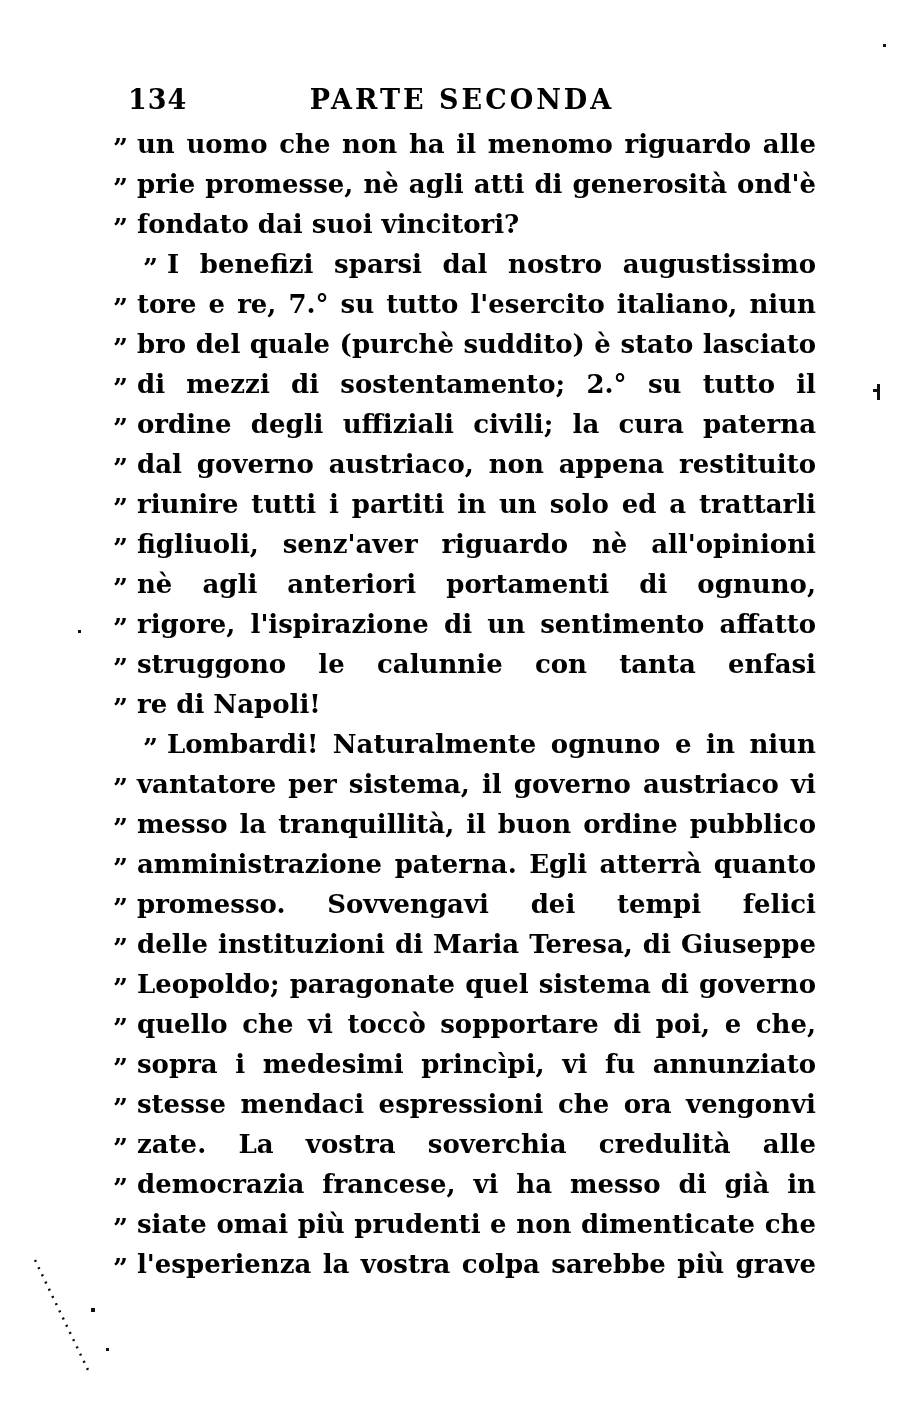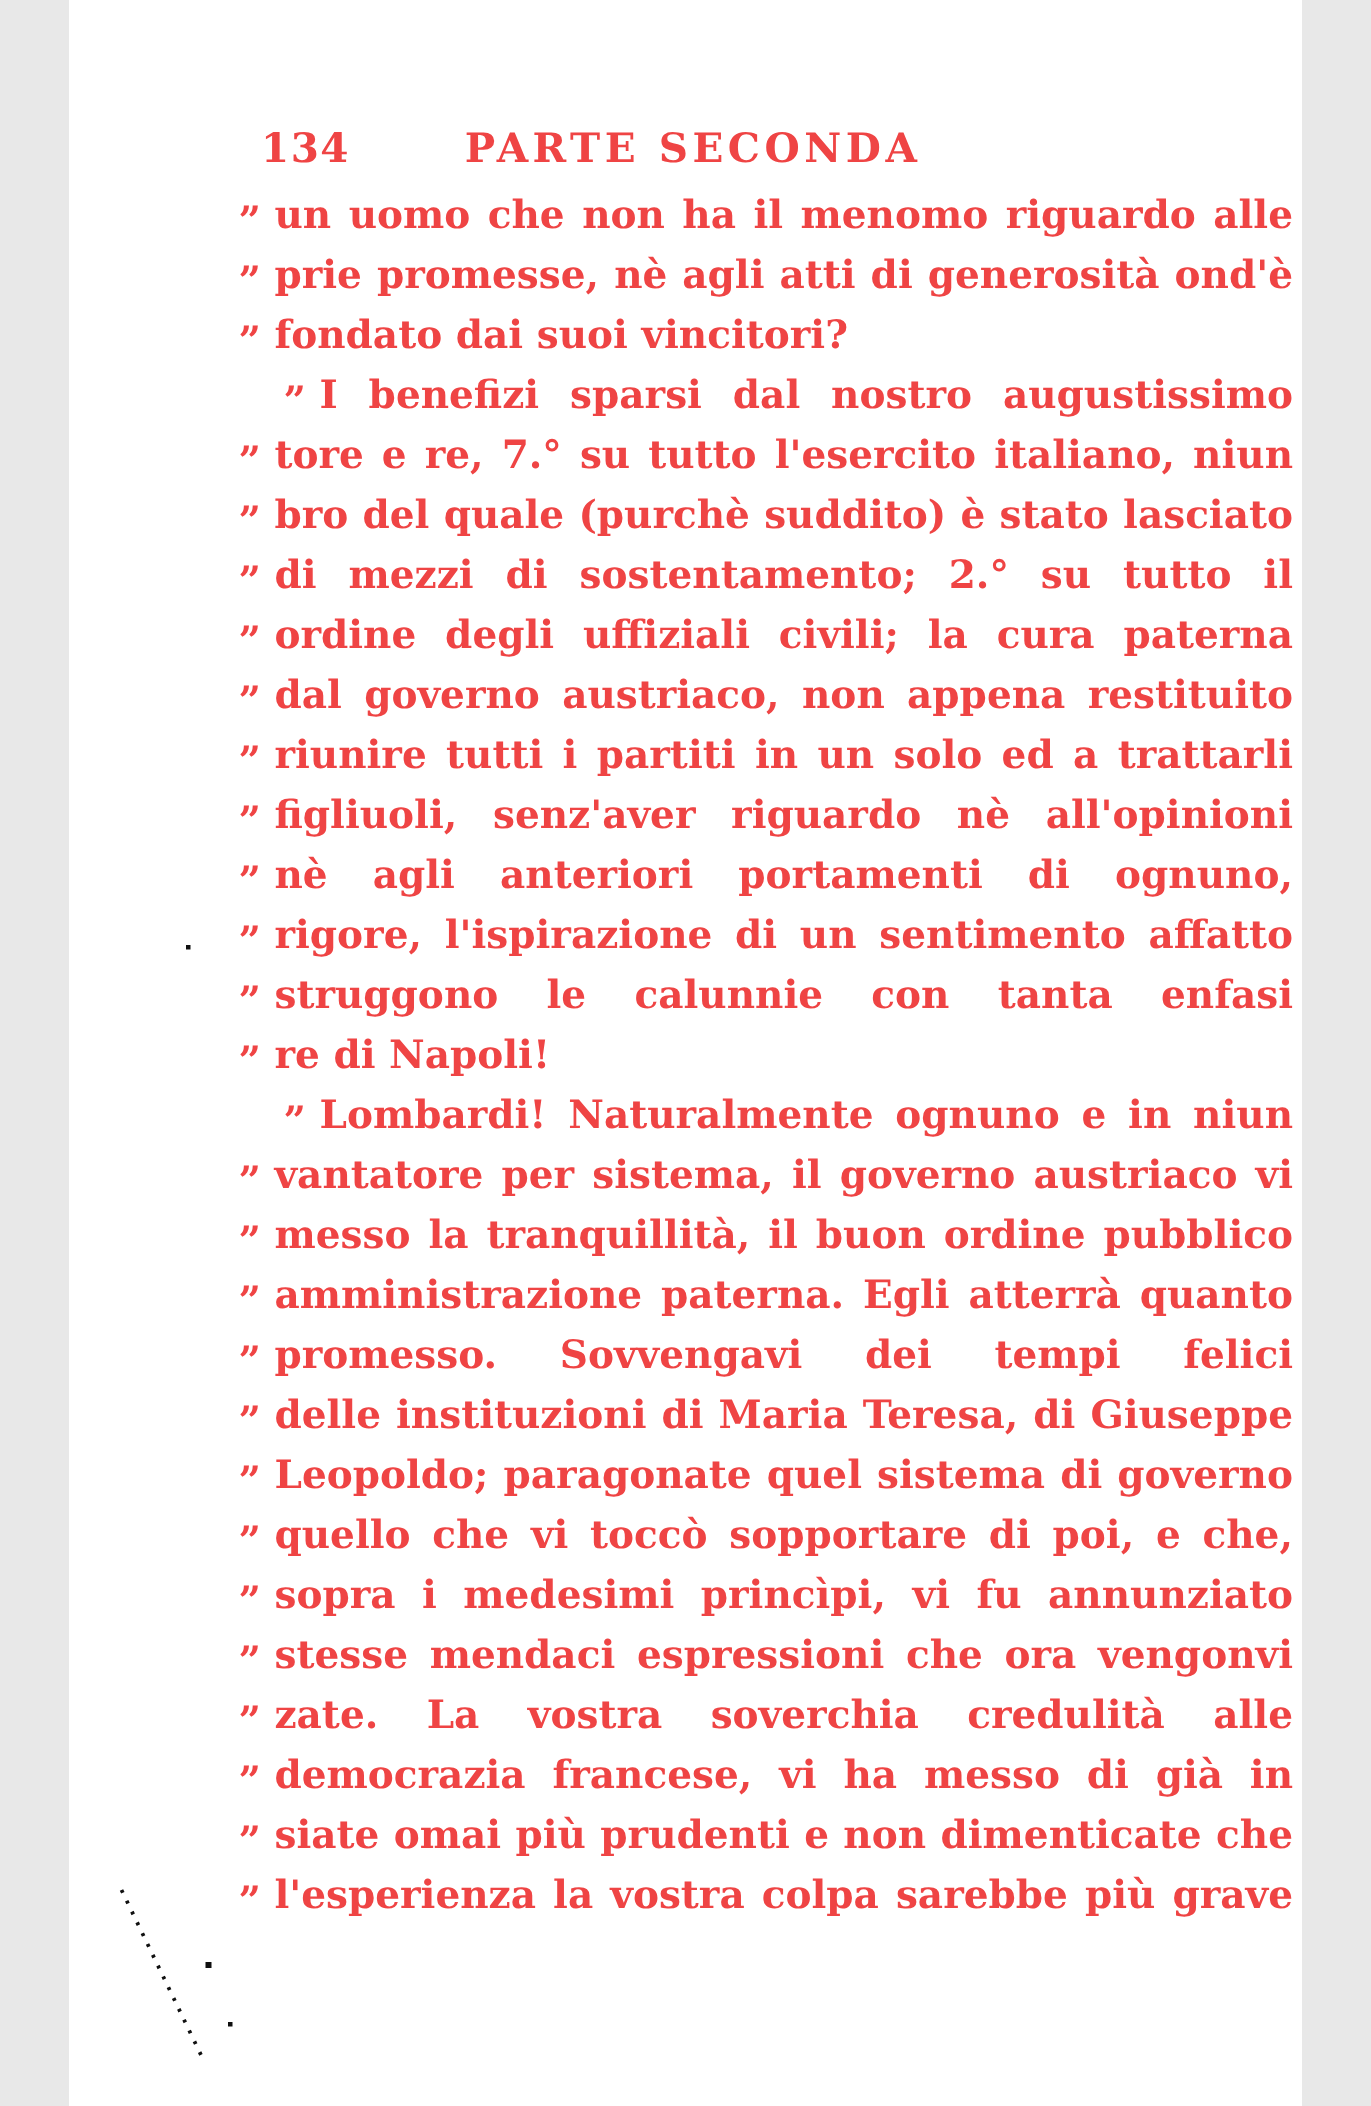--- a/index.html
+++ b/index.html
@@ -1,21 +1,21 @@
 <!DOCTYPE html>
 <html><head>
 <meta charset="utf-8">
 <style>
   html, body { margin: 0; padding: 0; background: #e8e8e8; }
   .page {
     position: relative;
-    width: 822px;
+    width: 914px;
     height: 1404px;
     background: #ffffff;
-    color: #ef4444;
+    color: #000000;
     font-family: "DejaVu Serif", "Liberation Serif", serif;
     overflow: hidden;
     margin: 0 auto;
   }
   .headrow {
     position: absolute;
     top: 84px;
     left: 0;
     width: 100%;
     height: 34px;

